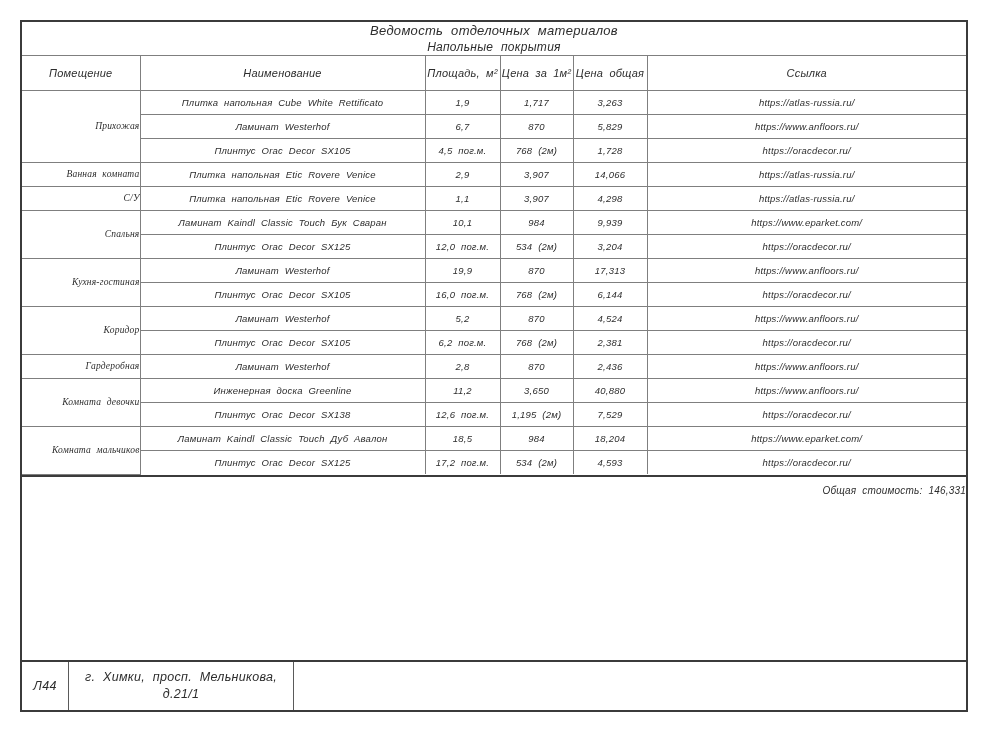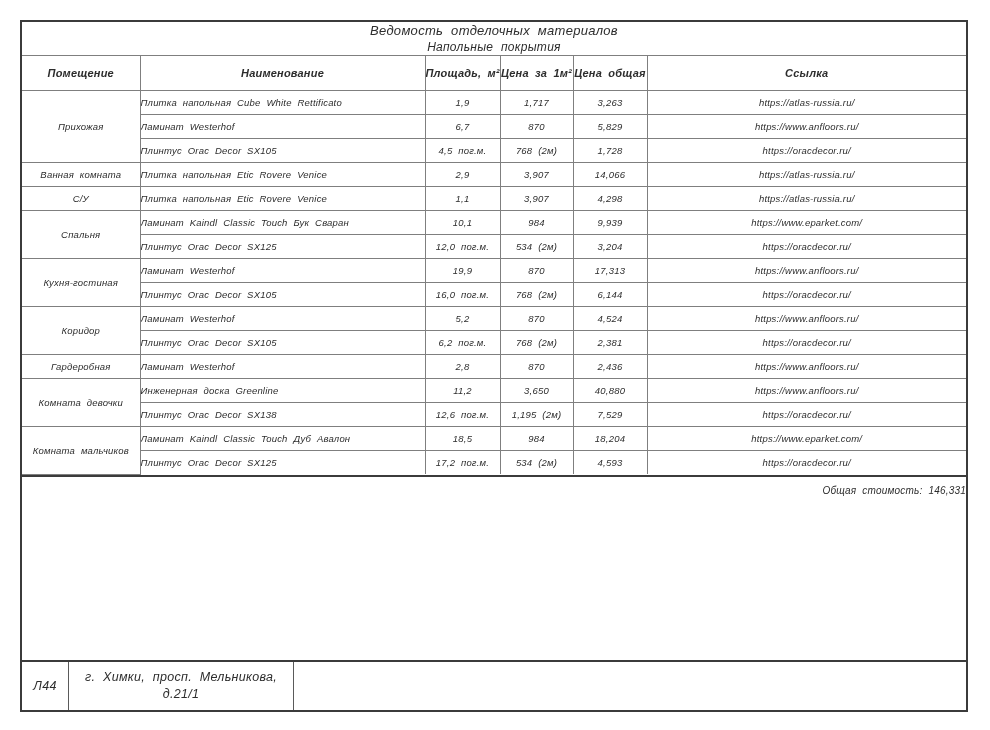--- a/index.html
+++ b/index.html
@@ -43,21 +43,21 @@
   table.materials th, table.materials td {
     border: 1px solid #7f7f7f;
     padding: 0;
     font-weight: normal;
     overflow: hidden;
     white-space: nowrap;
   }
   
   table.materials tr > *:first-child { border-left: none; }
   table.materials tr > *:last-child { border-right: none; }
-  table.materials thead th { border-top: none; font-weight: bold; }
+  table.materials thead th { border-top: none; }
   table.materials tbody tr:last-child td { border-bottom: none; }
 
   col.c-room  { width: 118px; }
   col.c-name  { width: 285px; }
   col.c-area  { width: 75px;  }
   col.c-price { width: 73px;  }
   col.c-total { width: 74px;  }
 
   table.materials thead tr { height: 34px; }
   table.materials thead th {
@@ -65,22 +65,22 @@
     text-align: center;
     letter-spacing: 0.2px;
     word-spacing: 3px;
   }
   table.materials tbody tr { height: 24px; }
   table.materials tbody td {
     font-size: 9.5px;
     letter-spacing: 0.2px;
     word-spacing: 3px;
   }
-  td.room-cell  { text-align: center; white-space: normal; }
-  td.name-cell  { text-align: left; padding-left: 14px; }
+  td.room-cell  { text-align: right; white-space: normal; font-family: Liberation Serif, serif; }
+  td.name-cell  { text-align: center; padding-left: 14px; }
   td.num-cell   { text-align: center; }
   td.link-cell  { text-align: center; padding-left: 10px; font-size: 9.5px; }
 
   .total-area {
     flex: 1;
     border-top: 2px solid #3b3b3b;
     position: relative;
   }
   .total-text {
     position: absolute;

